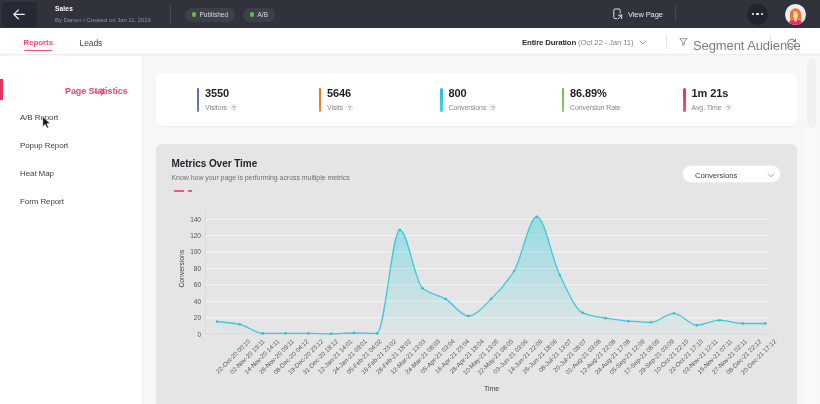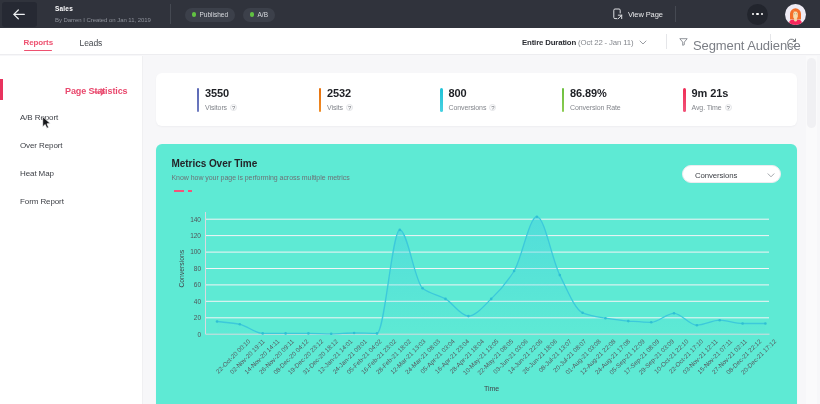--- a/index.html
+++ b/index.html
@@ -28,21 +28,21 @@
   #side .active { position:absolute; left:23px; top:29.5px; font-size:9px; font-weight:bold; color:#e9486d; letter-spacing:-0.1px;margin-left:42px; }
   #side .item { position:absolute; left:20px; font-size:8px; color:#3c3f45; letter-spacing:-0.1px; }
 
   #statcard { position:absolute; left:156px; top:73px; width:641px; height:53px; background:#fff; border-radius:6px; box-shadow:0 1px 2px rgba(30,30,60,.04); }
   .metric { position:absolute; top:14px; }
   .metric .bar { position:absolute; left:0; top:0.5px; width:2.6px; height:24.5px; border-radius:2px; }
   .metric .num { position:absolute; left:8.5px; top:0; font-size:11px; font-weight:bold; color:#1e2025; letter-spacing:-0.1px; white-space:nowrap; }
   .metric .lbl { position:absolute; left:8.5px; top:16.5px; font-size:7px; letter-spacing:-0.1px; color:#83868c; white-space:nowrap; display:flex; align-items:center; }
   .qm { display:inline-block; width:7px; height:7px; border-radius:50%; background:#fcfcfd; border:.5px solid #e3e4e7; color:#6f7278; font-size:6px; line-height:6.5px; text-align:center; margin-left:3px; }
 
-  #chartcard { position:absolute; left:156px; top:144px; width:641px; height:260px; background:#5eead4; border-radius:6px 6px 0 0; box-shadow:0 1px 2px rgba(30,30,60,.04); }
+  #chartcard { position:absolute; left:156px; top:144px; width:641px; height:260px; background:#e5e5e5; border-radius:6px 6px 0 0; box-shadow:0 1px 2px rgba(30,30,60,.04); }
   #chartcard .t1 { position:absolute; left:15.5px; top:13.5px; font-size:10px; font-weight:bold; color:#232529; letter-spacing:-0.05px; }
   #chartcard .t2 { position:absolute; left:15.5px; top:29.5px; font-size:7px; color:#6d7076; letter-spacing:-0.05px; }
   .dash1 { position:absolute; left:18px; top:45.9px; width:9.7px; height:1.7px; background:#f2547a; }
   .dash2 { position:absolute; left:32.3px; top:45.9px; width:4px; height:1.7px; background:#f2547a; }
   #dd { position:absolute; left:526px; top:21px; width:99px; height:18px; border:1px solid #ececef; border-radius:9px; background:#fff; }
   #dd .txt { position:absolute; left:12px; top:4.5px; font-size:7.8px; color:#3a3d43; letter-spacing:-0.1px; }
   #scrolltrack { position:absolute; left:806px; top:56px; width:11px; height:348px; background:#fafafb; }
   #scrollthumb { position:absolute; left:807px; top:58px; width:9px; height:70px; background:#f0f0f3; border-radius:5px; }
 </style></head>
 <body>
@@ -110,52 +110,52 @@
     </svg>
   </div>
 
   <div id="side">
     <div class="red"></div>
     <div class="active">Page Statistics</div>
     <svg class="abs" style="left:92.5px;top:31.5px" width="12" height="8" viewBox="0 0 12 8">
         <path d="M8 .8 L11.2 4 L8 7.2 M11.2 4 L.8 4" stroke="#e9486d" stroke-width="1.1" fill="none" stroke-linecap="round" stroke-linejoin="round"></path>
       </svg>
     <div class="item" style="top:57px">A/B Report</div>
-    <div class="item" style="top:85px">Over Report</div>
+    <div class="item" style="top:85px">Popup Report</div>
     <div class="item" style="top:113px">Heat Map</div>
     <div class="item" style="top:140.5px">Form Report</div>
     <svg class="abs" style="left:42px;top:59.5px" width="9" height="13" viewBox="0 0 9 13">
       <path d="M.7 .6 L.7 10.8 L3.2 8.5 L4.8 12.2 L6.6 11.4 L5 7.8 L8.3 7.6 Z" fill="#17181b" stroke="#fff" stroke-width=".7"></path>
     </svg>
   </div>
 
   <div id="statcard">
     <div class="metric" style="left:40.5px">
         <div class="bar" style="background:linear-gradient(#5a68b5,#6f7cc0)"></div>
         <div class="num">3550</div>
         <div class="lbl">Visitors<span class="qm">?</span></div>
       </div>
     <div class="metric" style="left:162.5px">
         <div class="bar" style="background:linear-gradient(#e6700c,#f08e28)"></div>
-        <div class="num">2532</div>
+        <div class="num">5646</div>
         <div class="lbl">Visits<span class="qm">?</span></div>
       </div>
     <div class="metric" style="left:284px">
         <div class="bar" style="background:linear-gradient(#1fc2d7,#49d2e2)"></div>
         <div class="num">800</div>
         <div class="lbl">Conversions<span class="qm">?</span></div>
       </div>
     <div class="metric" style="left:405.5px">
         <div class="bar" style="background:linear-gradient(#6cbf3f,#8ccc52)"></div>
         <div class="num">86.89%</div>
         <div class="lbl">Conversion Rate</div>
       </div>
     <div class="metric" style="left:527px">
         <div class="bar" style="background:linear-gradient(#ef2d56,#f2547a)"></div>
-        <div class="num">9m 21s</div>
+        <div class="num">1m 21s</div>
         <div class="lbl">Avg. Time<span class="qm">?</span></div>
       </div>
   </div>
 
   <div id="chartcard">
     <div class="t1">Metrics Over Time</div>
     <div class="t2">Know how your page is performing across multiple metrics</div>
     <div class="dash1"></div>
       <div class="dash2"></div>
     <div id="dd">

